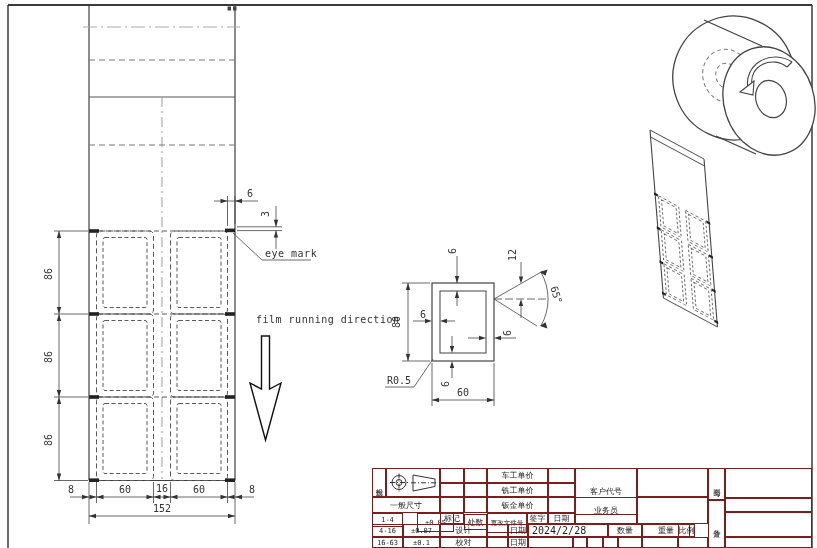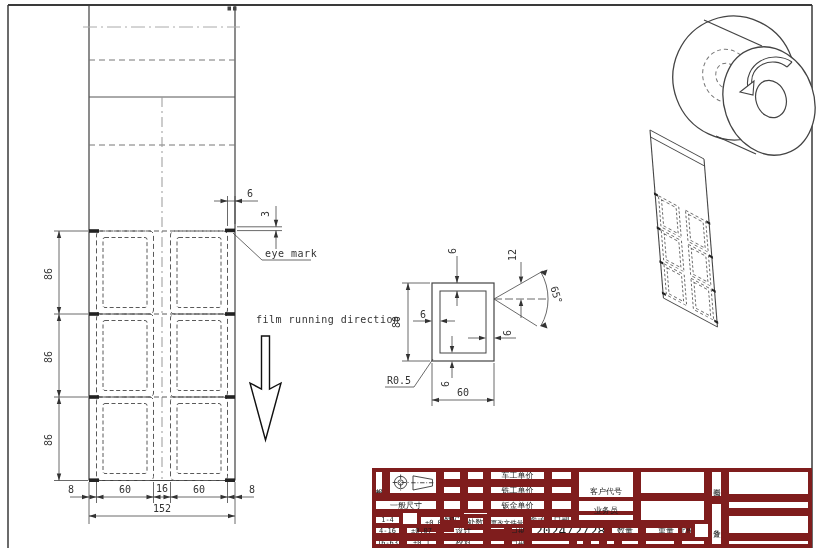--- a/index.html
+++ b/index.html
@@ -3,27 +3,27 @@
 <meta charset="utf-8">
 <style>
   html,body{margin:0;padding:0;background:#e8e8e8;}
   #stage{position:relative;width:817px;height:548px;background:#ffffff;overflow:hidden;
          font-family:"DejaVu Sans",sans-serif;}
   #lineart{position:absolute;left:0;top:0;}
   svg text{fill:#333;font-family:"DejaVu Sans Mono",monospace;font-size:10px;}
   svg text.cad{letter-spacing:0.5px;}
   
   #titleblock{position:absolute;left:372px;top:468px;width:445px;height:80px;overflow:hidden;}
-  .tb-cell{position:absolute;border:4px solid #7f1d1d;box-sizing:border-box;
+  .tb-cell{position:absolute;border:1px solid #7f1d1d;box-sizing:border-box;
            display:flex;align-items:center;justify-content:center;
            font-size:8px;color:#1e1e1e;background:transparent;white-space:nowrap;overflow:hidden;}
   .tb-cell.small{font-size:6.5px;}
   .tb-cell.num{font-family:"DejaVu Sans Mono",monospace;font-size:7px;}
   .tb-cell.vert{writing-mode:vertical-rl;text-orientation:upright;font-size:7.5px;letter-spacing:1px;}
-  .tb-cell.datecell{font-family:"DejaVu Sans Mono",monospace;font-size:13px;justify-content:flex-start;padding-left:3px;}
+  .tb-cell.datecell{font-family:"DejaVu Sans Mono",monospace;font-size:10px;justify-content:flex-start;padding-left:3px;}
 </style>
 </head>
 <body>
 
 <div id="stage">
 
 <svg id="lineart" width="817" height="548" viewBox="0 0 817 548">
 
   <g stroke="#3a3a3a" stroke-width="2" fill="none">
     <line x1="8" y1="5" x2="812" y2="5"></line>

